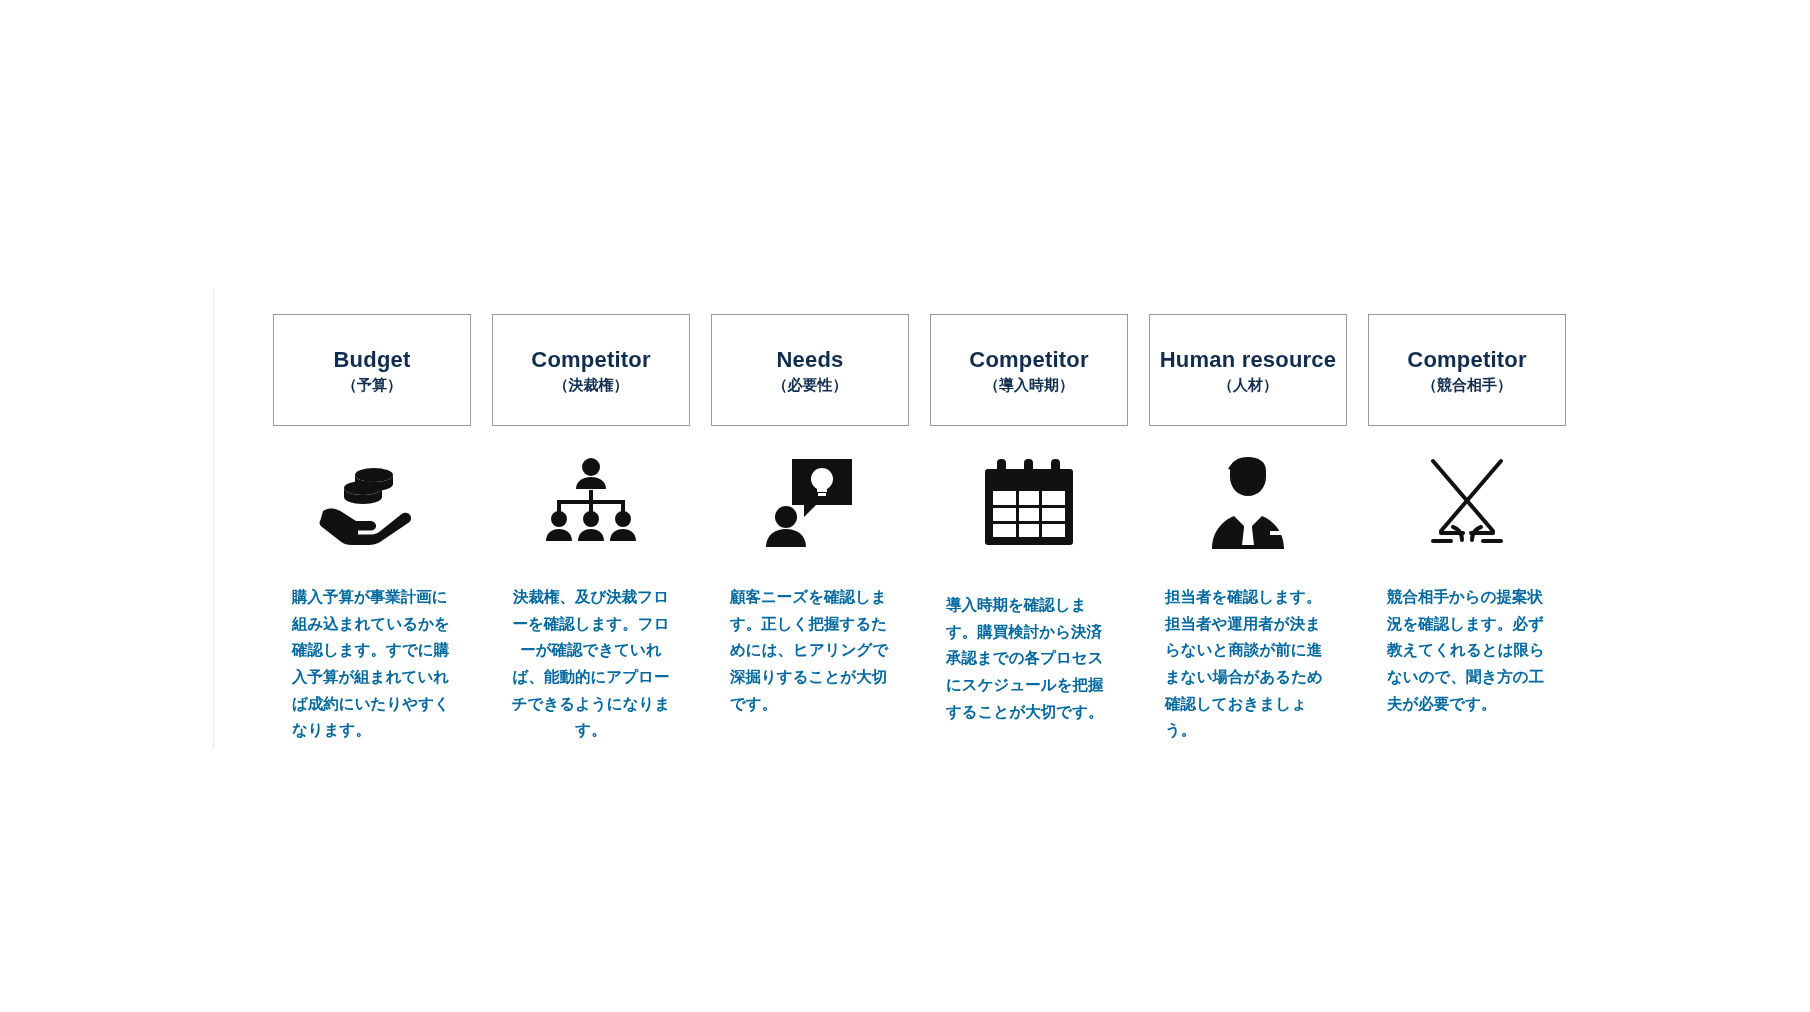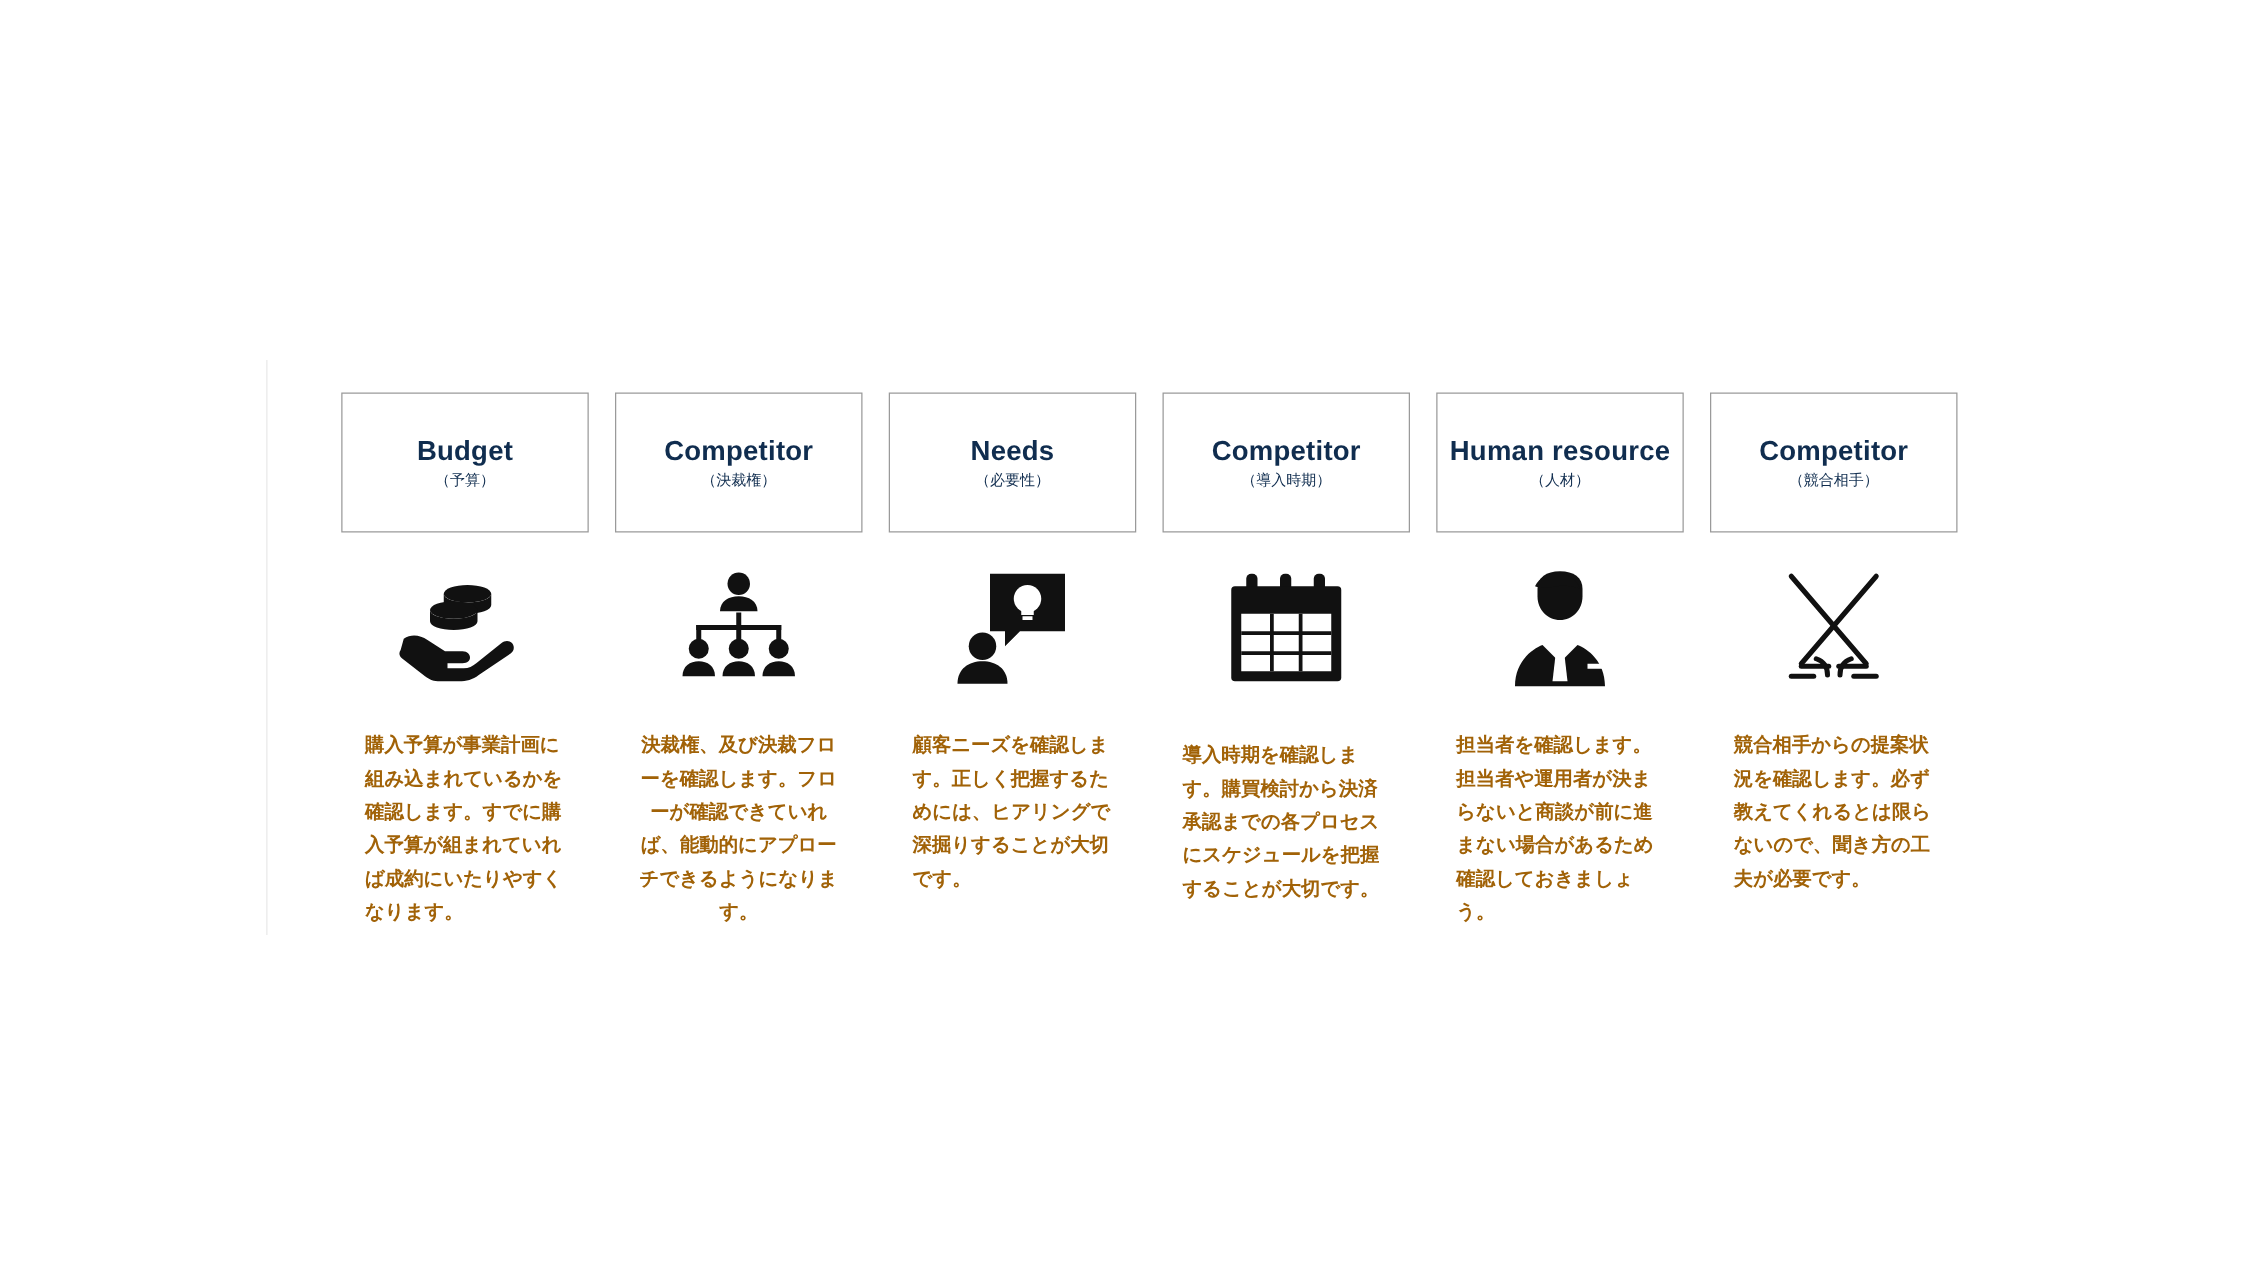--- a/index.html
+++ b/index.html
@@ -55,42 +55,42 @@
     color: #102d4f;
   }
   .card .en {
     font-size: 22px;
     font-weight: bold;
     letter-spacing: .2px;
     line-height: 1.15;
     margin-bottom: 4px;
   }
   .card .ja {
-    font-size: 12px;
-    font-weight: normal;
+    font-size: 15px;
+    font-weight: bold;
     line-height: 1.15;
   }
 
   .icon-wrap {
     height: 118px;
     width: 100%;
     display: flex;
     align-items: center;
     justify-content: center;
     margin-top: 18px;
   }
   .icon-wrap svg { display: block; }
 
   .desc {
     margin-top: 22px;
     width: 158px;
     font-size: 15.5px;
     line-height: 1.72;
     font-weight: bold;
-    color: #a16207;
+    color: #0369a1;
     text-align: left;
     letter-spacing: 0px;
   }
 
   
   .col:nth-child(1) .desc { width: 160px; }
   .col:nth-child(2) .desc { width: 160px; text-align: center; }
   .col:nth-child(3) .desc { width: 160px; }
   .col:nth-child(4) .desc { width: 166px; margin-top: 30px; }
   .col:nth-child(5) .desc { width: 166px; }

